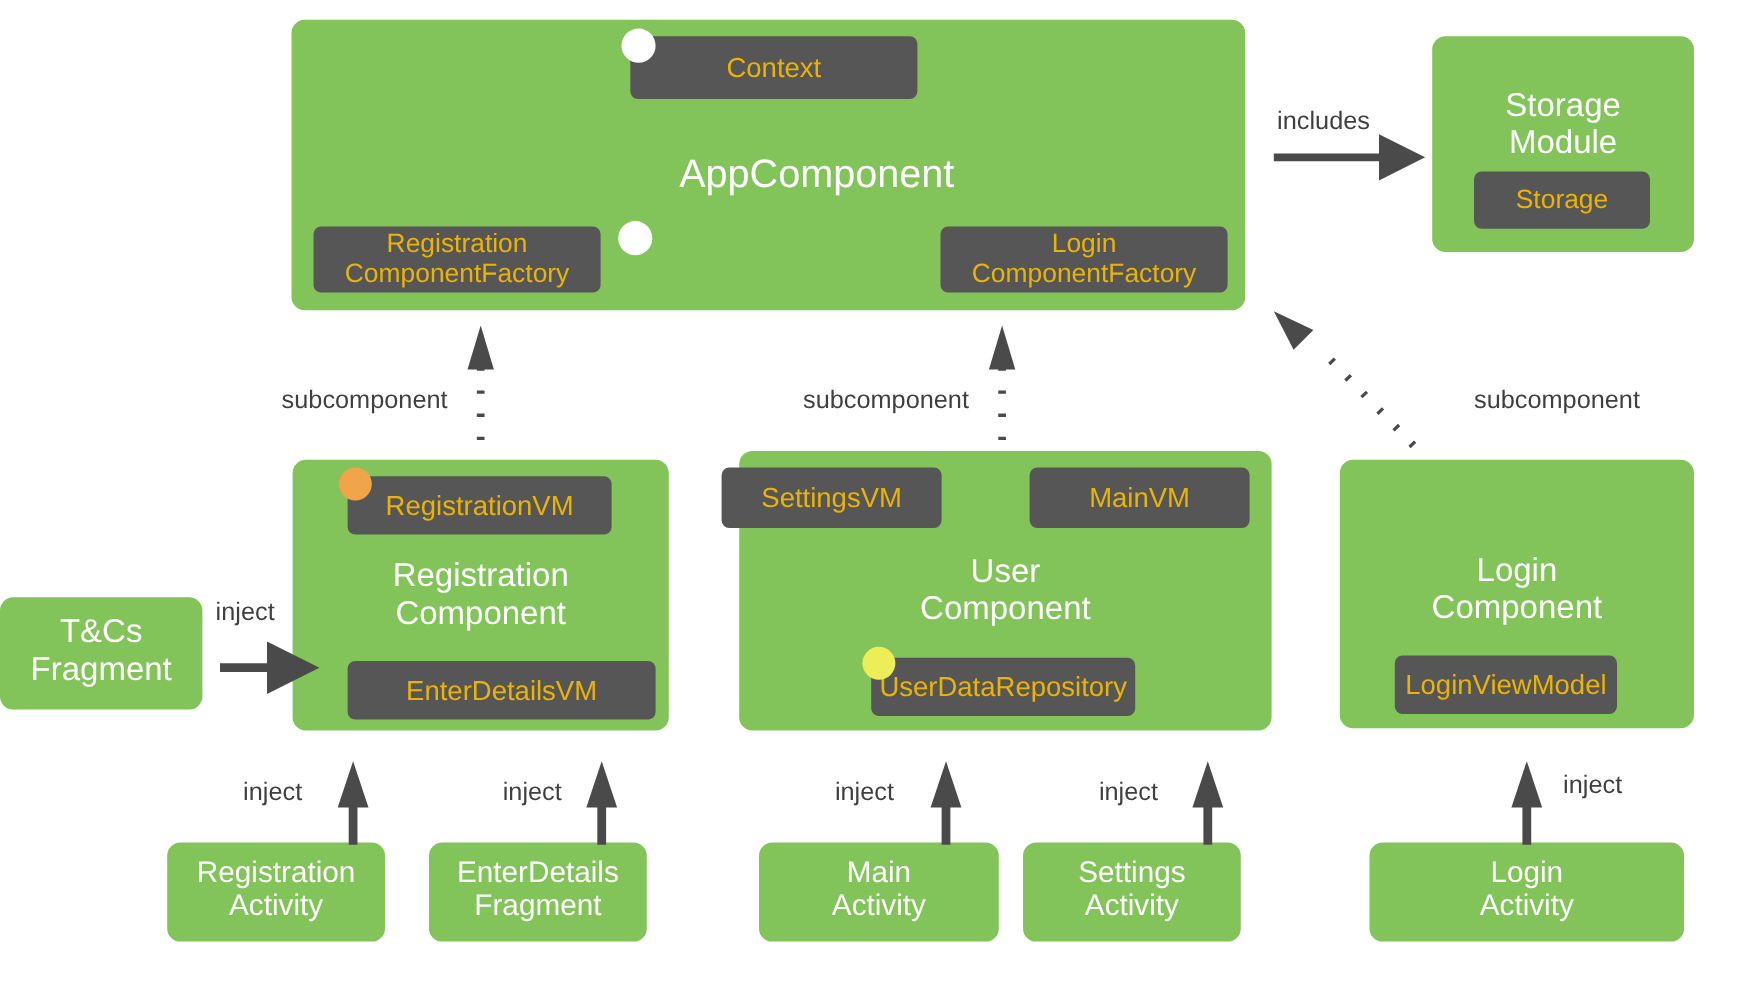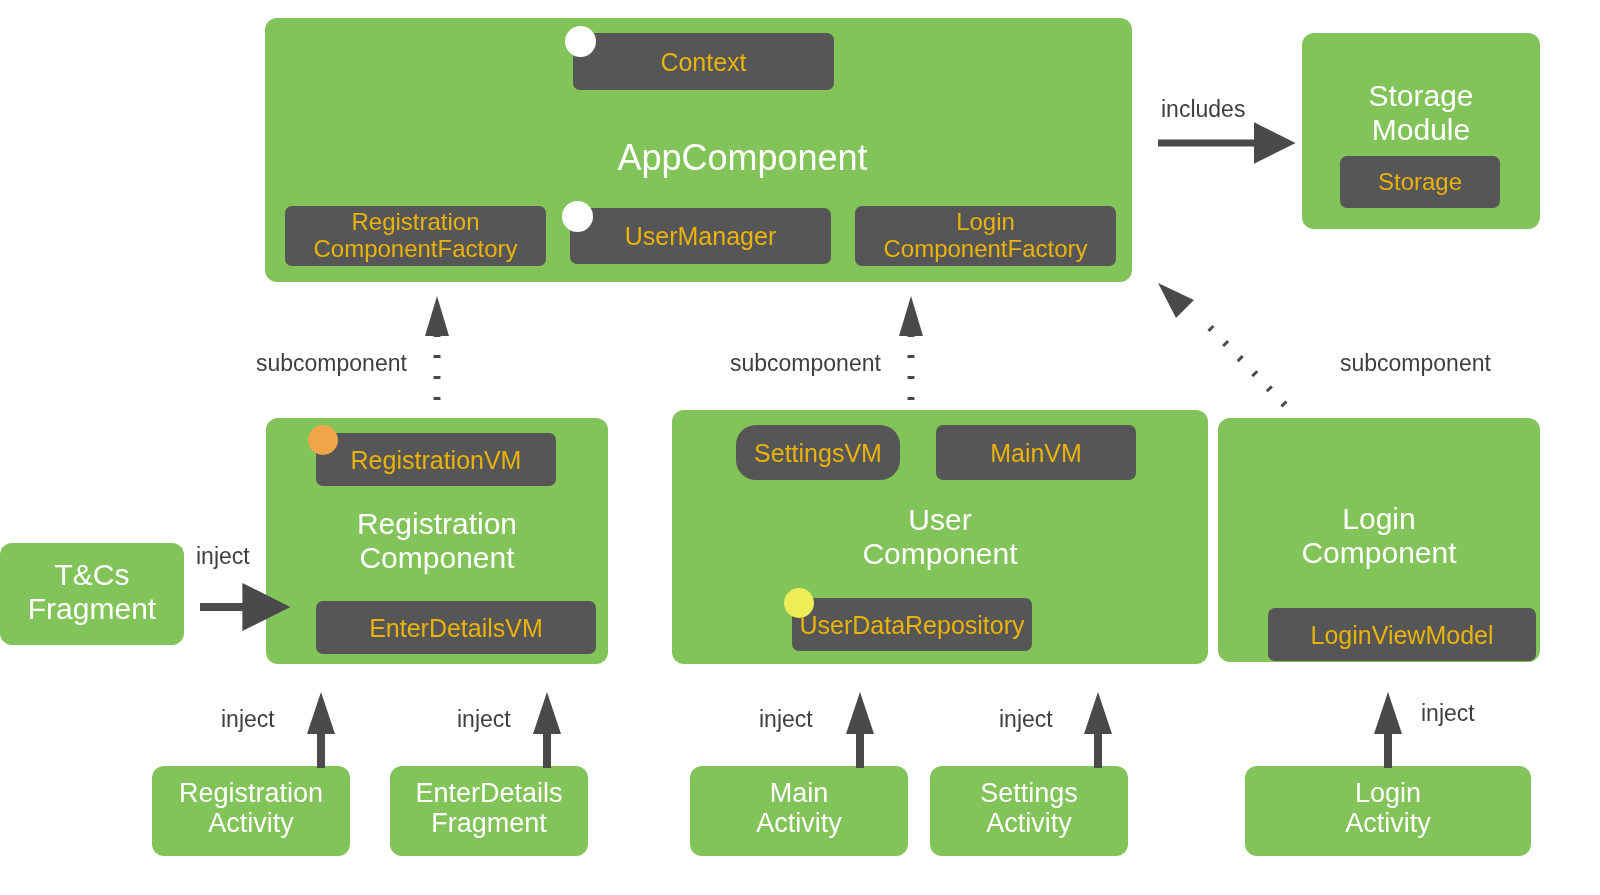--- a/index.html
+++ b/index.html
@@ -134,21 +134,20 @@
 
   <div class="node green" style="left:265px; top:18px; width:867px; height:264px;">
     <div class="comp-title t36" style="top:120px;margin-left:44px;">AppComponent</div>
   </div>
   <div class="node dark t25" style="left:573px; top:33px; width:261px; height:57px;">Context</div>
   <div class="dot" style="left:565px; top:26px; width:31px; height:31px; background:#ffffff;"></div>
 
   <div class="node dark t24" style="left:285px; top:206px; width:261px; height:60px; white-space:pre-line;">Registration
 ComponentFactory</div>
 
-  <div class="node dark t25" style="left:570px; top:208px; width:261px; height:56px;">UserManager</div>
   <div class="dot" style="left:562px; top:201px; width:31px; height:31px; background:#ffffff;"></div>
 
   <div class="node dark t24" style="left:855px; top:206px; width:261px; height:60px; white-space:pre-line;">Login
 ComponentFactory</div>
 
   <div class="node green" style="left:1302px; top:33px; width:238px; height:196px;">
     <div class="comp-title t30" style="top:46px; white-space:pre-line;">Storage
 Module</div>
   </div>
   <div class="node dark t24" style="left:1340px; top:156px; width:160px; height:52px;">Storage</div>
@@ -166,34 +165,34 @@
   <div class="node dark t25" style="left:316px; top:433px; width:240px; height:53px;">RegistrationVM</div>
   <div class="dot" style="left:308px; top:425px; width:30px; height:30px; background:#f0a548;"></div>
   <div class="node dark t25" style="left:316px; top:601px; width:280px; height:53px;">EnterDetailsVM</div>
 
   <div class="node green" style="left:0; top:543px; width:184px; height:102px;">
     <div class="comp-title t30" style="top:15px; white-space:pre-line;">T&amp;Cs
 Fragment</div>
   </div>
   <div class="edge-label" style="left:196px; top:543px;">inject</div>
 
-  <div class="node green" style="left:672px; top:410px; width:536px; height:254px;">
+  <div class="node green" style="left:672px; top:410px; width:484px; height:254px;">
     <div class="comp-title t30" style="top:93px; white-space:pre-line;">User
 Component</div>
   </div>
-  <div class="node dark t25" style="left:736px; top:425px; width:164px; height:55px;border-radius:20px;">SettingsVM</div>
+  <div class="node dark t25" style="left:656px; top:425px; width:200px; height:55px;">SettingsVM</div>
   <div class="node dark t25" style="left:792px; top:598px; width:240px; height:53px;">UserDataRepository</div>
   <div class="node dark t25" style="left:936px; top:425px; width:200px; height:55px;">MainVM</div>
   <div class="dot" style="left:784px; top:588px; width:30px; height:30px; background:#eded58;"></div>
 
   <div class="node green" style="left:1218px; top:418px; width:322px; height:244px;">
     <div class="comp-title t30" style="top:84px; white-space:pre-line;">Login
 Component</div>
   </div>
-  <div class="node dark t25" style="left:1268px; top:596px; width:268px; height:53px;margin-top:12px;">LoginViewModel</div>
+  <div class="node dark t25" style="left:1268px; top:596px; width:202px; height:53px;">LoginViewModel</div>
 
   <div class="edge-label" style="left:221px; top:706px;">inject</div>
   <div class="node green" style="left:152px; top:766px; width:198px; height:90px;">
     <div class="comp-title t27" style="top:12px; white-space:pre-line;">Registration
 Activity</div>
   </div>
 
   <div class="edge-label" style="left:457px; top:706px;">inject</div>
   <div class="node green" style="left:390px; top:766px; width:198px; height:90px;">
     <div class="comp-title t27" style="top:12px; white-space:pre-line;">EnterDetails

